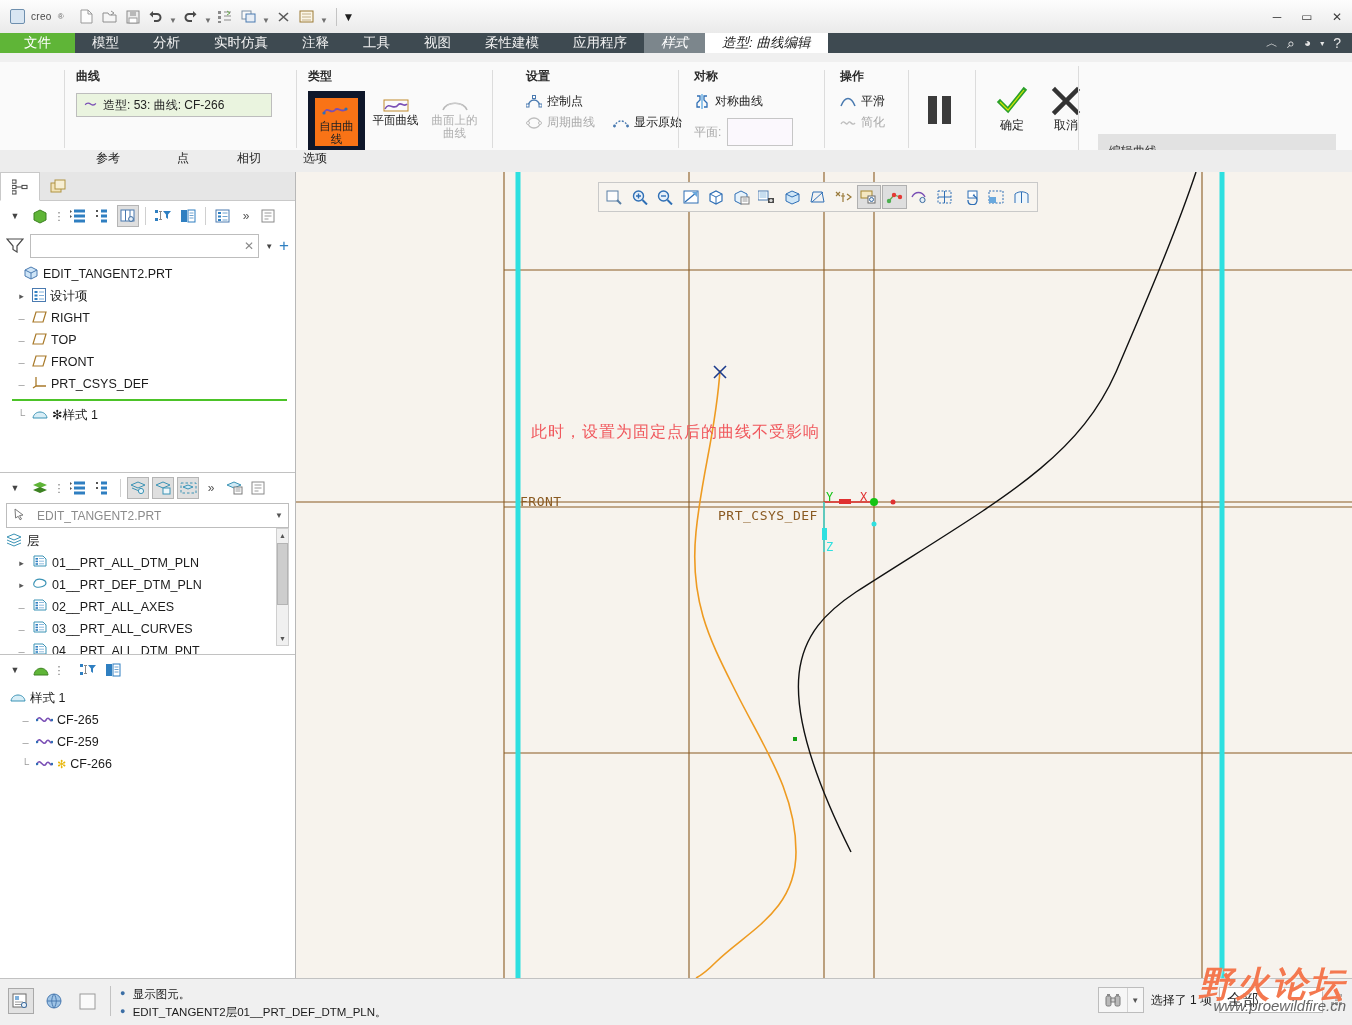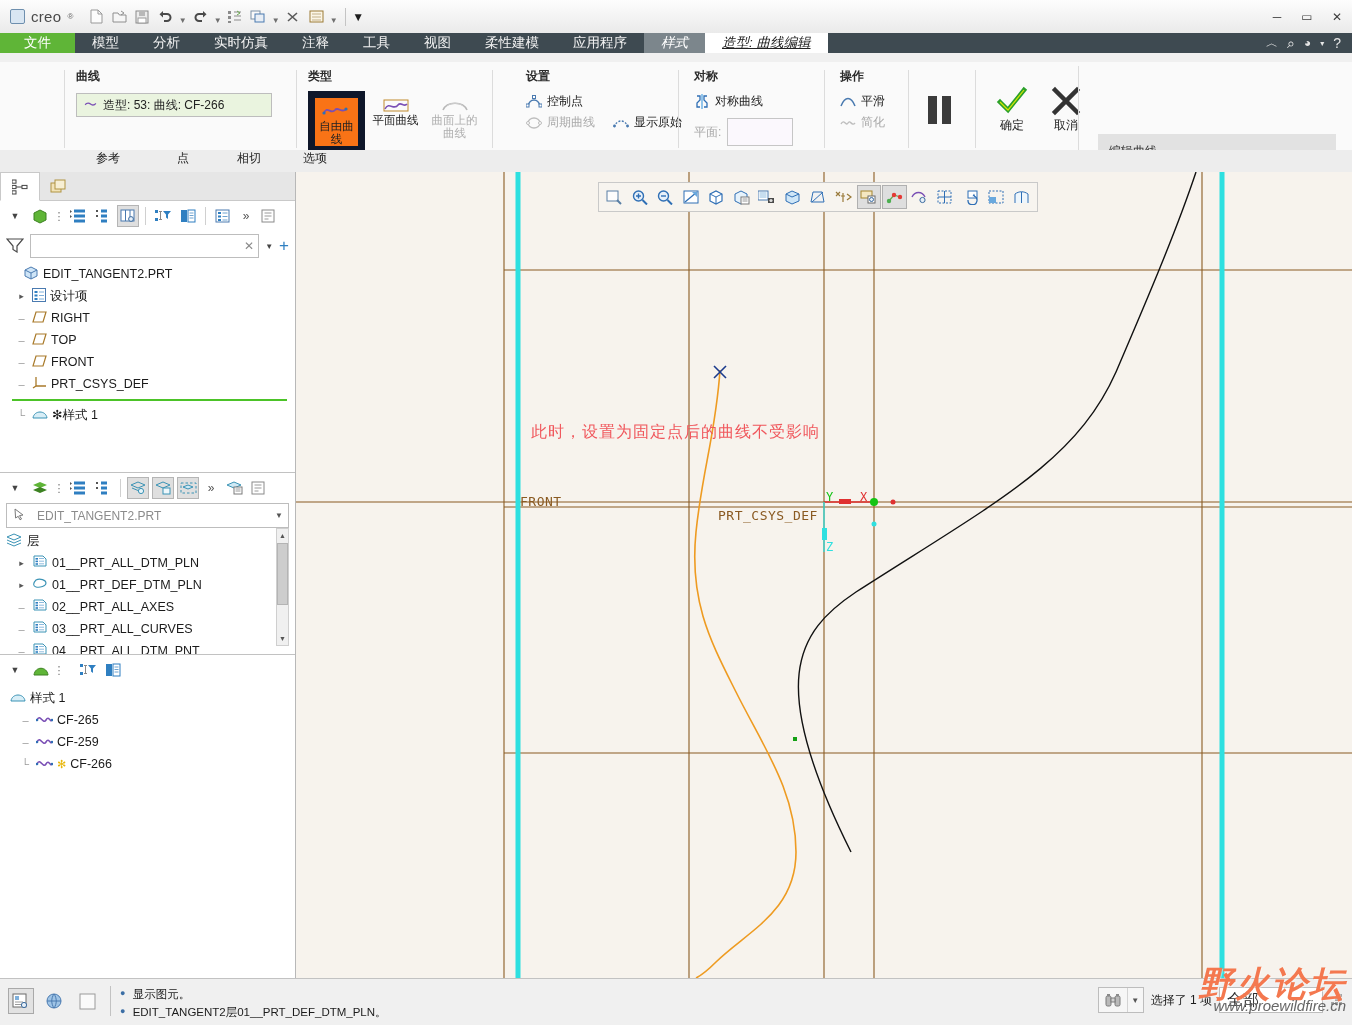--- a/index.html
+++ b/index.html
@@ -10,40 +10,40 @@
     -webkit-font-smoothing:antialiased;
   }
   .app{position:relative;width:1352px;height:1025px;background:#f0f0f0;}
 
   
   .titlebar{position:absolute;left:0;top:0;width:1352px;height:33px;
     background:linear-gradient(#fdfdfd,#eaeaea);border-bottom:1px solid #c8c8c8;
     display:flex;align-items:center;}
   .creo-logo{display:flex;align-items:center;gap:6px;padding:0 12px 0 10px;}
   .creo-sq{width:13px;height:13px;background:#d9e6f2;border:1px solid #6e8fae;border-radius:2px;}
-  .creo-word{font-size:15px;color:#4a4a4a;letter-spacing:.3px;}
+  .creo-word{font-size:10px;color:#4a4a4a;letter-spacing:.3px;}
   .qat{display:flex;align-items:center;gap:1px;}
   .qat .qi{width:22px;height:22px;display:flex;align-items:center;justify-content:center;
      border-radius:2px;color:#5b6166;}
   .qat .caret{width:11px;height:22px;display:flex;align-items:flex-end;justify-content:center;
      color:#707070;font-size:8px;padding-bottom:5px;}
   .vsep{width:1px;height:18px;background:#c4c4c4;margin:0 6px;}
   .title-text{font-size:12.5px;color:#2a2a2a;white-space:nowrap;}
   .win-btns{position:absolute;right:0;top:0;height:33px;display:flex;align-items:center;}
   .win-btn{width:30px;height:32px;display:flex;align-items:center;justify-content:center;
     color:#3c3c3c;font-size:12px;}
 
   
   .tabstrip{position:absolute;left:0;top:33px;width:1352px;height:20px;
     background:#3e4a51;display:flex;align-items:stretch;}
   .tab{display:flex;align-items:center;justify-content:center;padding:0 17px;
     color:#f2f2f2;font-size:13.5px;cursor:default;white-space:nowrap;}
   .tab.file{background:#5fb537;color:#fff;padding:0 24px;font-weight:normal;}
   .tab.sel{background:#7c868c;color:#ffffff;font-style:italic;}
-  .tab.active{background:#ffffff;color:#222;font-style:italic;text-decoration:underline;}
+  .tab.active{background:#ffffff;color:#222;font-style:italic;}
   .tabstrip .spacer{flex:1;}
   .tab-icons{display:flex;align-items:center;gap:9px;padding:0 11px;color:#e6e6e6;font-size:12px;}
 
   
   .ribbon{position:absolute;left:0;top:62px;width:1352px;height:110px;
      background:#fafafa;border-bottom:1px solid #c6c6c6;}
   .grp{position:absolute;top:0;height:110px;}
   .grp .glabel{font-size:12px;color:#2b2b2b;font-weight:bold;padding:6px 0 0 4px;}
   .gsep{position:absolute;top:8px;width:1px;height:78px;background:#dcdcdc;}
 

